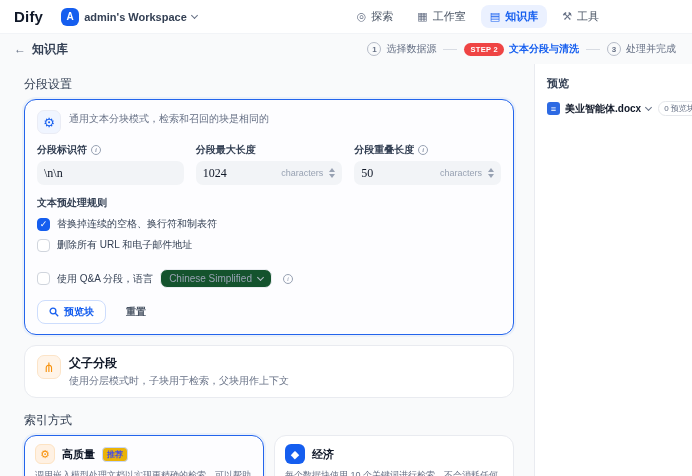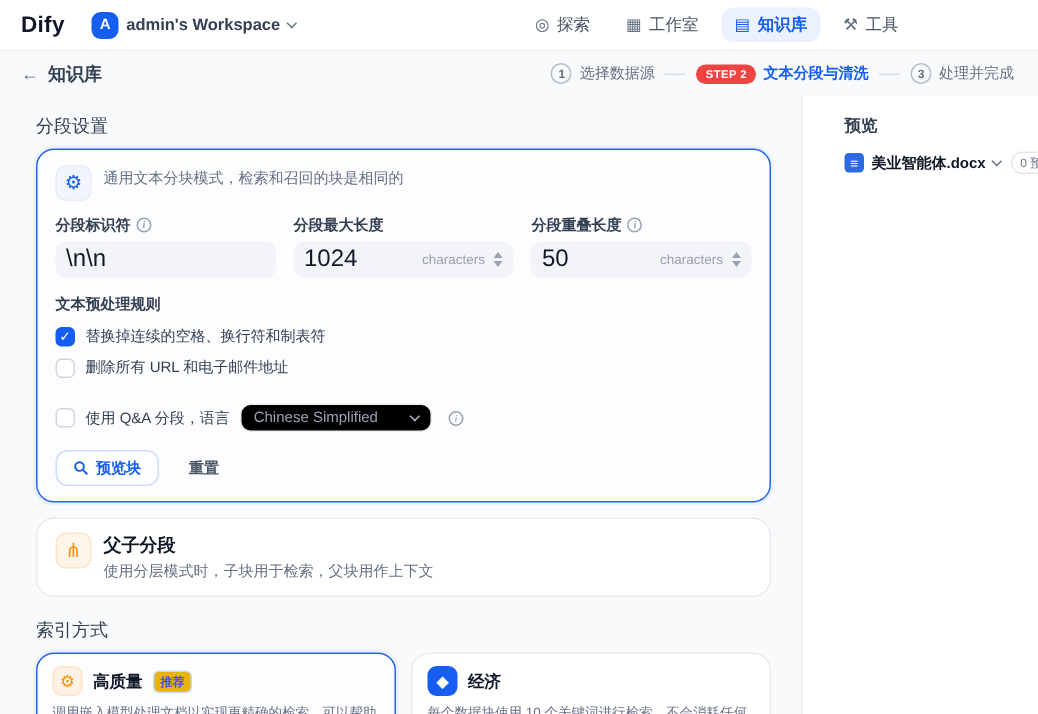--- a/index.html
+++ b/index.html
@@ -27,54 +27,54 @@
   .steps { margin-left:auto; display:flex; align-items:center; }
   .step-circle { width:14px; height:14px; border-radius:50%; border:1.4px solid #b6bcc8; color:#667085; font-size:8px; font-weight:bold; display:flex; align-items:center; justify-content:center; }
   .step-label { font-size:10px; color:#667085; margin-left:5px; }
   .step-pill { background:#ef4444; color:#fff; font-size:7.5px; font-weight:bold; padding:2px 6px; border-radius:999px; letter-spacing:.3px; }
   .step-label.active { color:#155eef; font-weight:bold; }
   .step-line { width:14px; height:1px; background:#d8dce3; margin:0 7px; }
 
   
   .content { display:flex; height:412px; }
   .main { flex:1; padding:6px 20px 0 24px; overflow:hidden; }
-  .preview-panel { width:158px; background:#fff; border-left:1px solid #e9ebf0; padding:12px 28px; }
+  .preview-panel { width:158px; background:#fff; border-left:1px solid #e9ebf0; padding:12px 12px; }
 
   .sec-title { font-size:12px; font-weight:normal; color:#344054; margin:6px 0 6px; }
 
   
   .card { background:#fff; border:1px solid #e9ebf0; border-radius:12px; padding:10px 12px; cursor:pointer; }
   .card.selected { border:1.5px solid #2465ec; box-shadow:0 0 0 2px rgba(21,94,239,.06); background:#fdfdff; }
   .card-head { display:flex; gap:8px; align-items:flex-start; }
   .card-icon { width:24px; height:24px; border-radius:7px; display:flex; align-items:center; justify-content:center; font-size:13px; flex:none; border:1px solid #eaecf5; }
   .card-icon.blue { background:#f0f5ff; color:#155eef; }
   .card-icon.orange { background:#fff4e8; color:#f79009; border-color:#fce4c8; }
   .card-title { font-size:12px; font-weight:bold; color:#101828; }
   .card-sub { font-size:10px; color:#667085; margin-top:2px; }
 
   
   .fields { display:flex; gap:12px; margin-top:9px; }
   .field { flex:1; min-width:0; }
   .field-label { font-size:10px; font-weight:600; color:#344054; display:flex; align-items:center; }
   .info { width:10px; height:10px; border-radius:50%; border:1px solid #98a2b3; color:#98a2b3; font-size:7px; font-style:italic; font-family:"Liberation Serif",serif; display:inline-flex; align-items:center; justify-content:center; margin-left:4px; cursor:default; }
   .inputbox { margin-top:4px; height:24px; background:#f2f4f7; border-radius:7px; display:flex; align-items:center; padding:0 7px; }
-  .inputbox input { border:none; background:transparent; outline:none; font-size:16px; color:#101828; width:100%; min-width:0; font-family:Liberation Sans, sans-serif; }
+  .inputbox input { border:none; background:transparent; outline:none; font-size:12px; color:#101828; width:100%; min-width:0; font-family:Liberation Serif, serif; }
   .unit { font-size:9px; color:#98a2b3; white-space:nowrap; margin-left:4px; }
   .stepper { display:flex; flex-direction:column; gap:2px; margin-left:6px; cursor:pointer; }
   .tri-up { width:0; height:0; border-left:3px solid transparent; border-right:3px solid transparent; border-bottom:4px solid #98a2b3; }
   .tri-down { width:0; height:0; border-left:3px solid transparent; border-right:3px solid transparent; border-top:4px solid #98a2b3; }
 
   .rules-title { font-size:10px; font-weight:600; color:#344054; margin-top:11px; }
   .rule { display:flex; align-items:center; gap:7px; margin-top:7px; }
   .cb { width:13px; height:13px; border-radius:4px; border:1px solid #d0d5dd; background:#fff; display:flex; align-items:center; justify-content:center; font-size:9px; color:#fff; flex:none; cursor:pointer; }
   .cb.checked { background:#155eef; border-color:#155eef; }
   .rule-label { font-size:10px; color:#344054; }
 
   .qa-row { display:flex; align-items:center; gap:7px; margin-top:17px; }
-  .qa-select { display:flex; align-items:center; gap:22px; background:#000000; border:1px solid #eceef2; border-radius:7px; padding:3px 8px; font-size:10px; color:#98a2b3; cursor:not-allowed; }
+  .qa-select { display:flex; align-items:center; gap:6px; background:#14532d; border:1px solid #eceef2; border-radius:7px; padding:3px 8px; font-size:10px; color:#98a2b3; cursor:not-allowed; }
   .qa-select .chev { border-color:#b6bcc8; }
 
   .btn-row { display:flex; align-items:center; gap:10px; margin-top:12px; }
   .btn-preview { display:flex; align-items:center; gap:5px; height:24px; padding:0 11px; background:#fff; border:1px solid #cdddfd; border-radius:8px; color:#155eef; font-size:10px; font-weight:bold; cursor:pointer; font-family:"Liberation Sans",sans-serif; }
   .btn-reset { height:24px; padding:0 10px; background:transparent; border:none; color:#495464; font-size:10px; font-weight:600; cursor:pointer; font-family:"Liberation Sans",sans-serif; }
 
   .card.pc { margin-top:10px; padding:9px 12px; }
 
   .index-row { display:flex; gap:10px; }
   .card.idx { flex:1; padding:8px 10px; }

